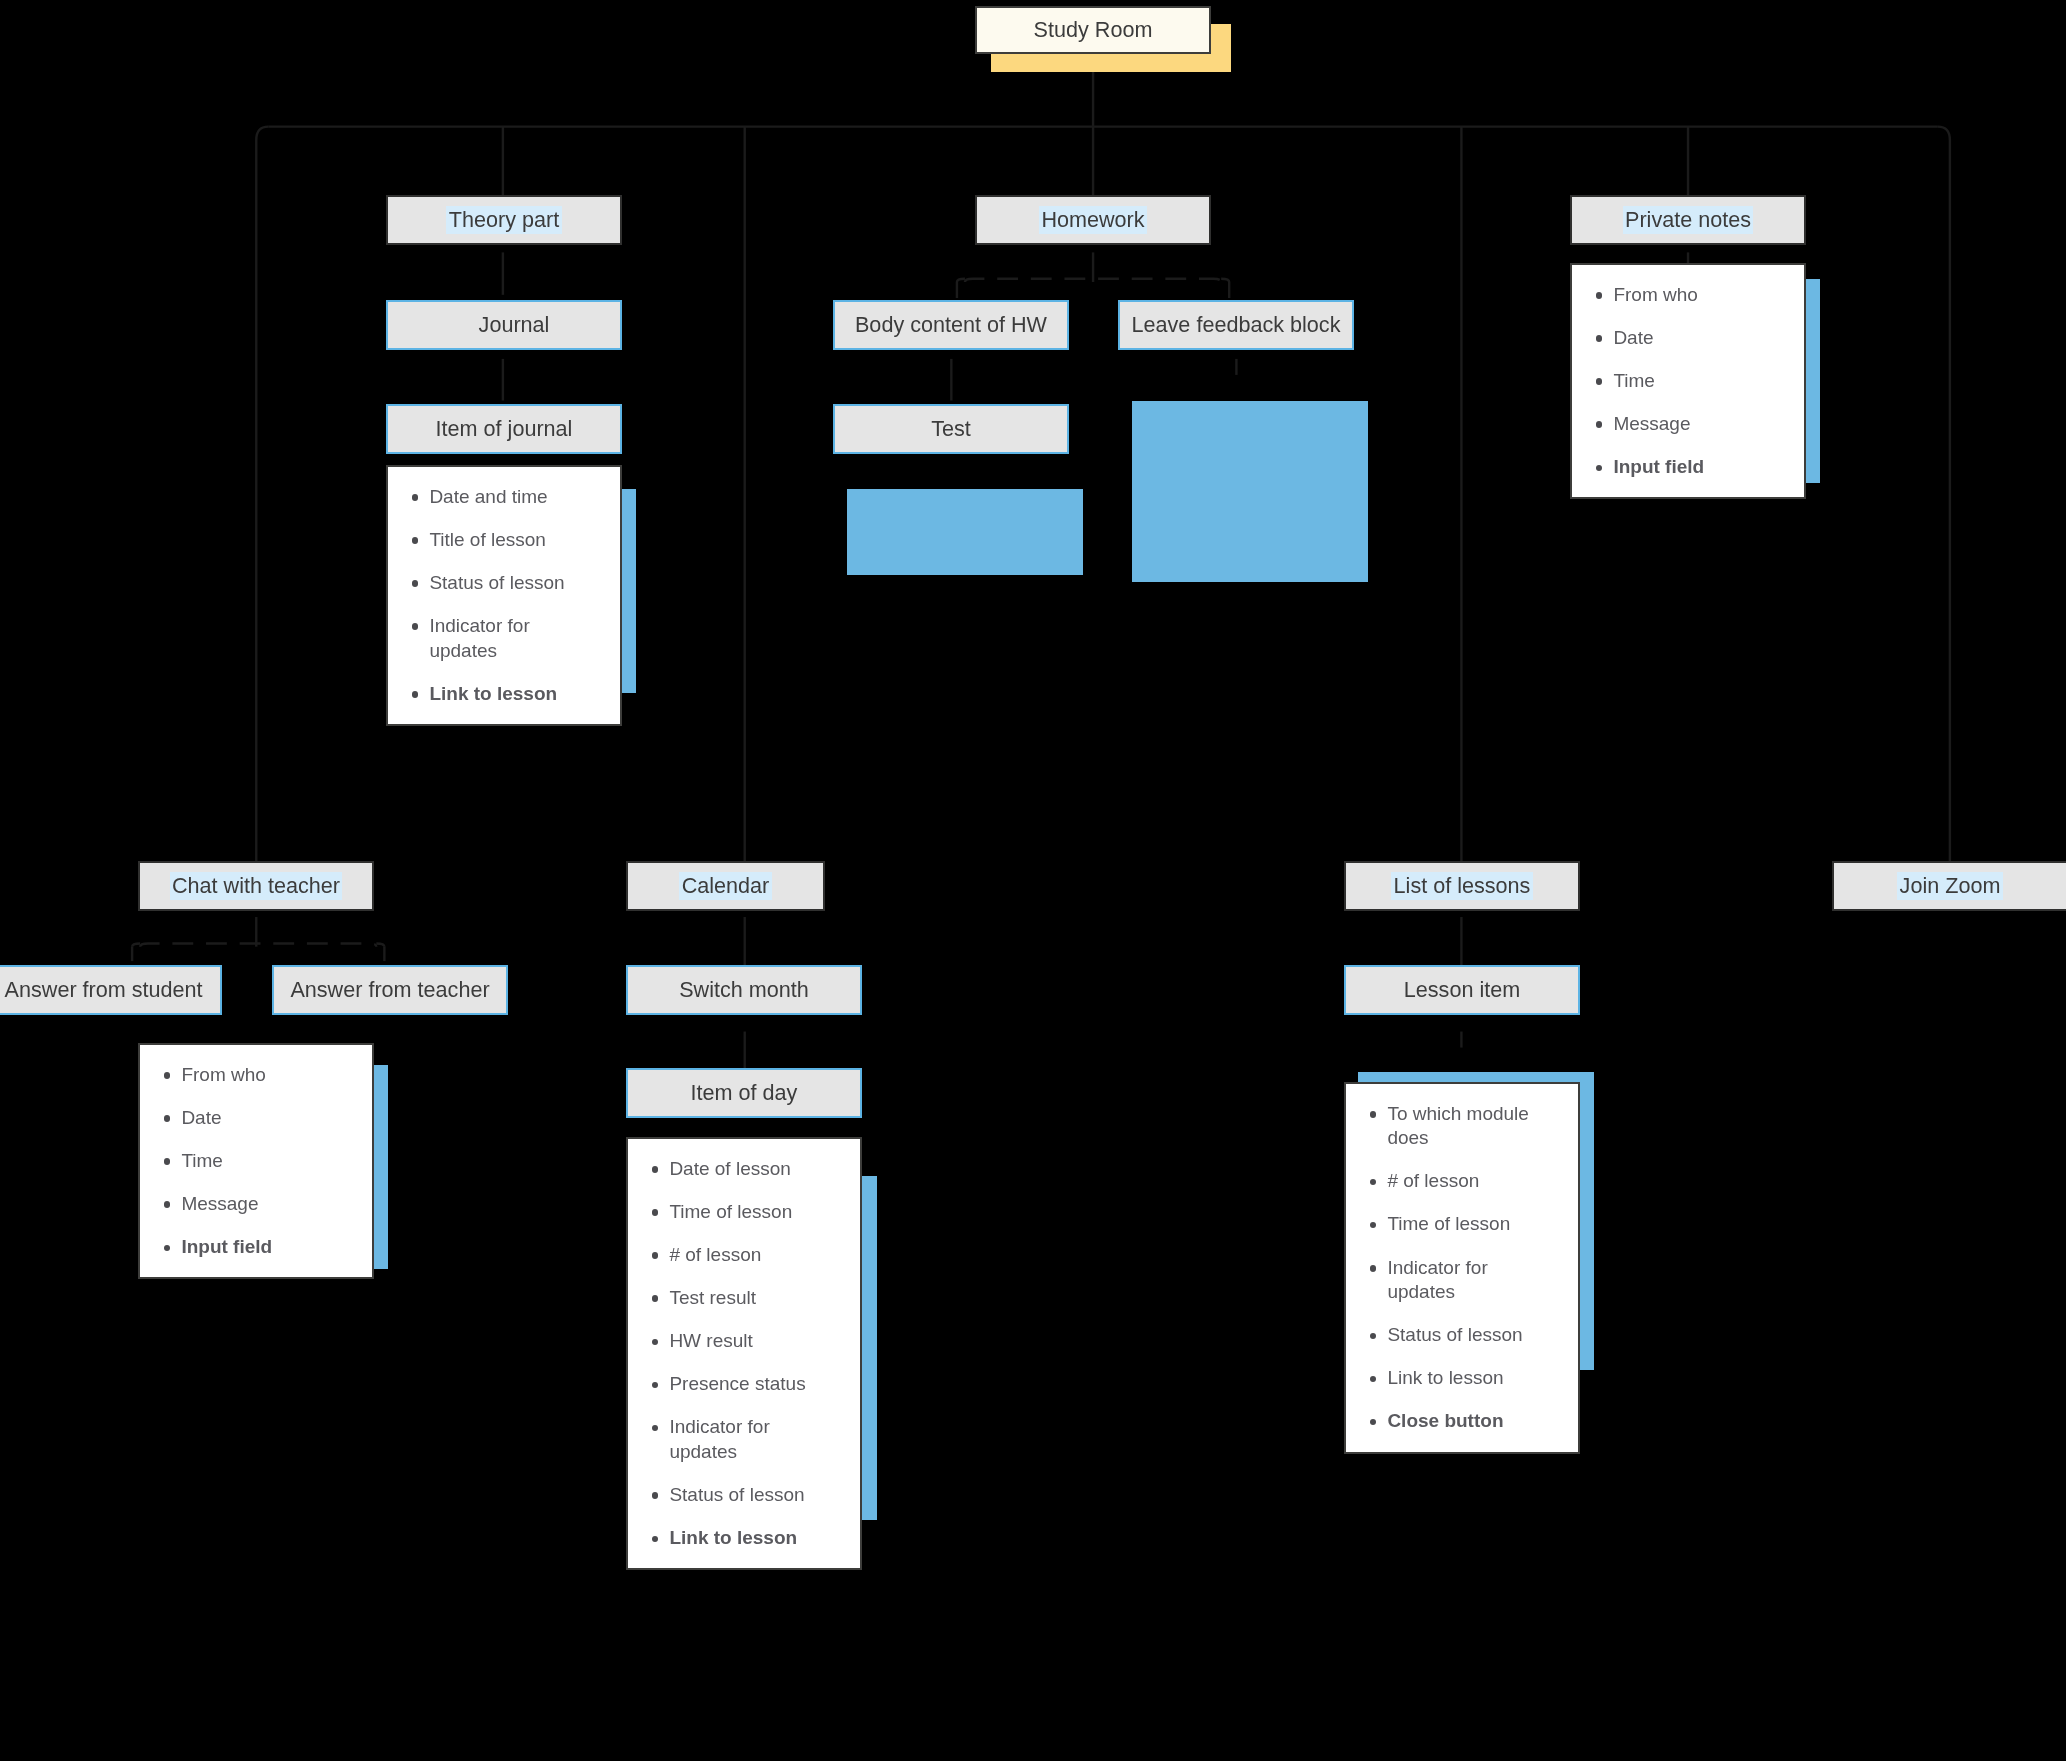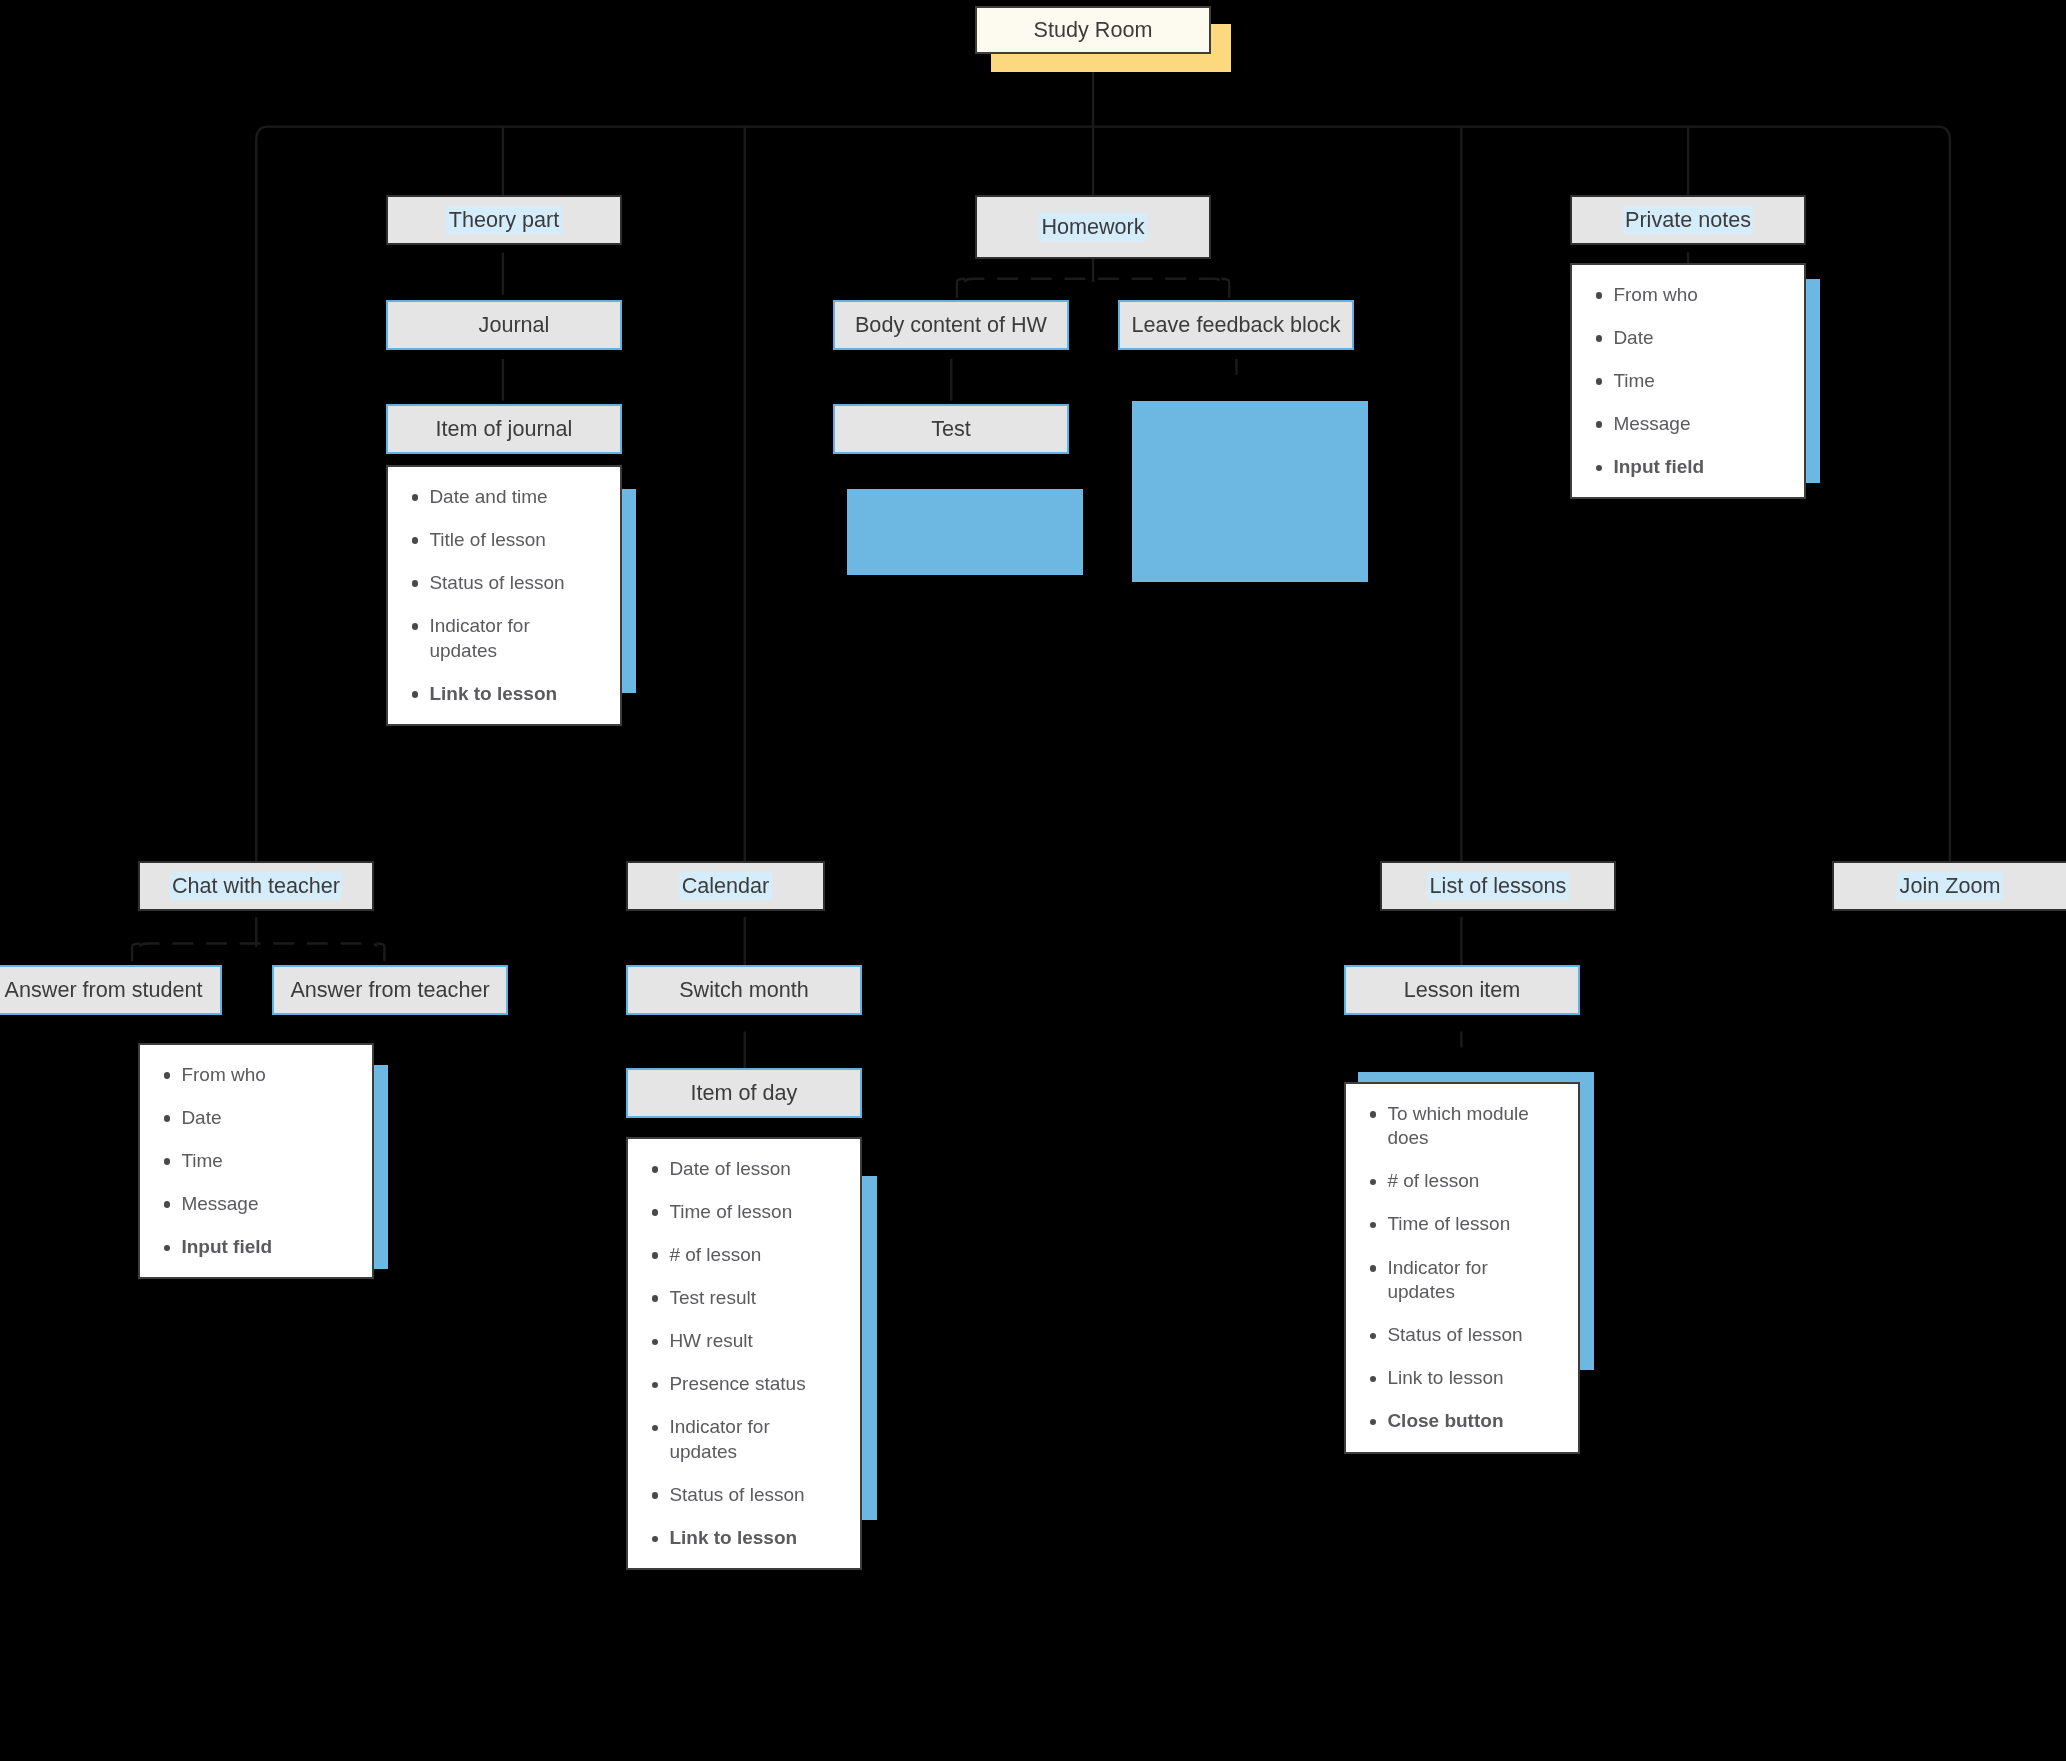--- a/index.html
+++ b/index.html
@@ -167,21 +167,21 @@
   <div class="card" style="left:386px; top:465px; width:236px;">
     <ul>
       <li>Date and time</li>
       <li>Title of lesson</li>
       <li>Status of lesson</li>
       <li>Indicator for updates</li>
       <li>Link to lesson</li>
     </ul>
   </div>
 
-  <div class="node dark" style="left:975px; top:195px; width:236px; height:64px;">
+  <div class="node dark" style="left:975px; top:195px; width:236px; height:50px;">
     <span class="label hl">Homework</span>
   </div>
 
   <div class="node blue" style="left:833px; top:300px; width:236px; height:50px;">
     <span class="label">Body content of HW</span>
   </div>
 
   <div class="node blue" style="left:833px; top:404px; width:236px; height:50px;">
     <span class="label">Test</span>
   </div>
@@ -252,21 +252,21 @@
       <li># of lesson</li>
       <li>Test result</li>
       <li>HW result</li>
       <li>Presence status</li>
       <li>Indicator for updates</li>
       <li>Status of lesson</li>
       <li>Link to lesson</li>
     </ul>
   </div>
 
-  <div class="node dark" style="left:1344px; top:861px; width:236px; height:50px;margin-left:36px;">
+  <div class="node dark" style="left:1344px; top:861px; width:236px; height:50px;">
     <span class="label hl">List of lessons</span>
   </div>
 
   <div class="node blue" style="left:1344px; top:965px; width:236px; height:50px;">
     <span class="label">Lesson item</span>
   </div>
 
   <div class="cardshadow" style="left:1358px; top:1072px; width:236px; height:298px;"></div>
   <div class="card" style="left:1344px; top:1082px; width:236px;">
     <ul>

